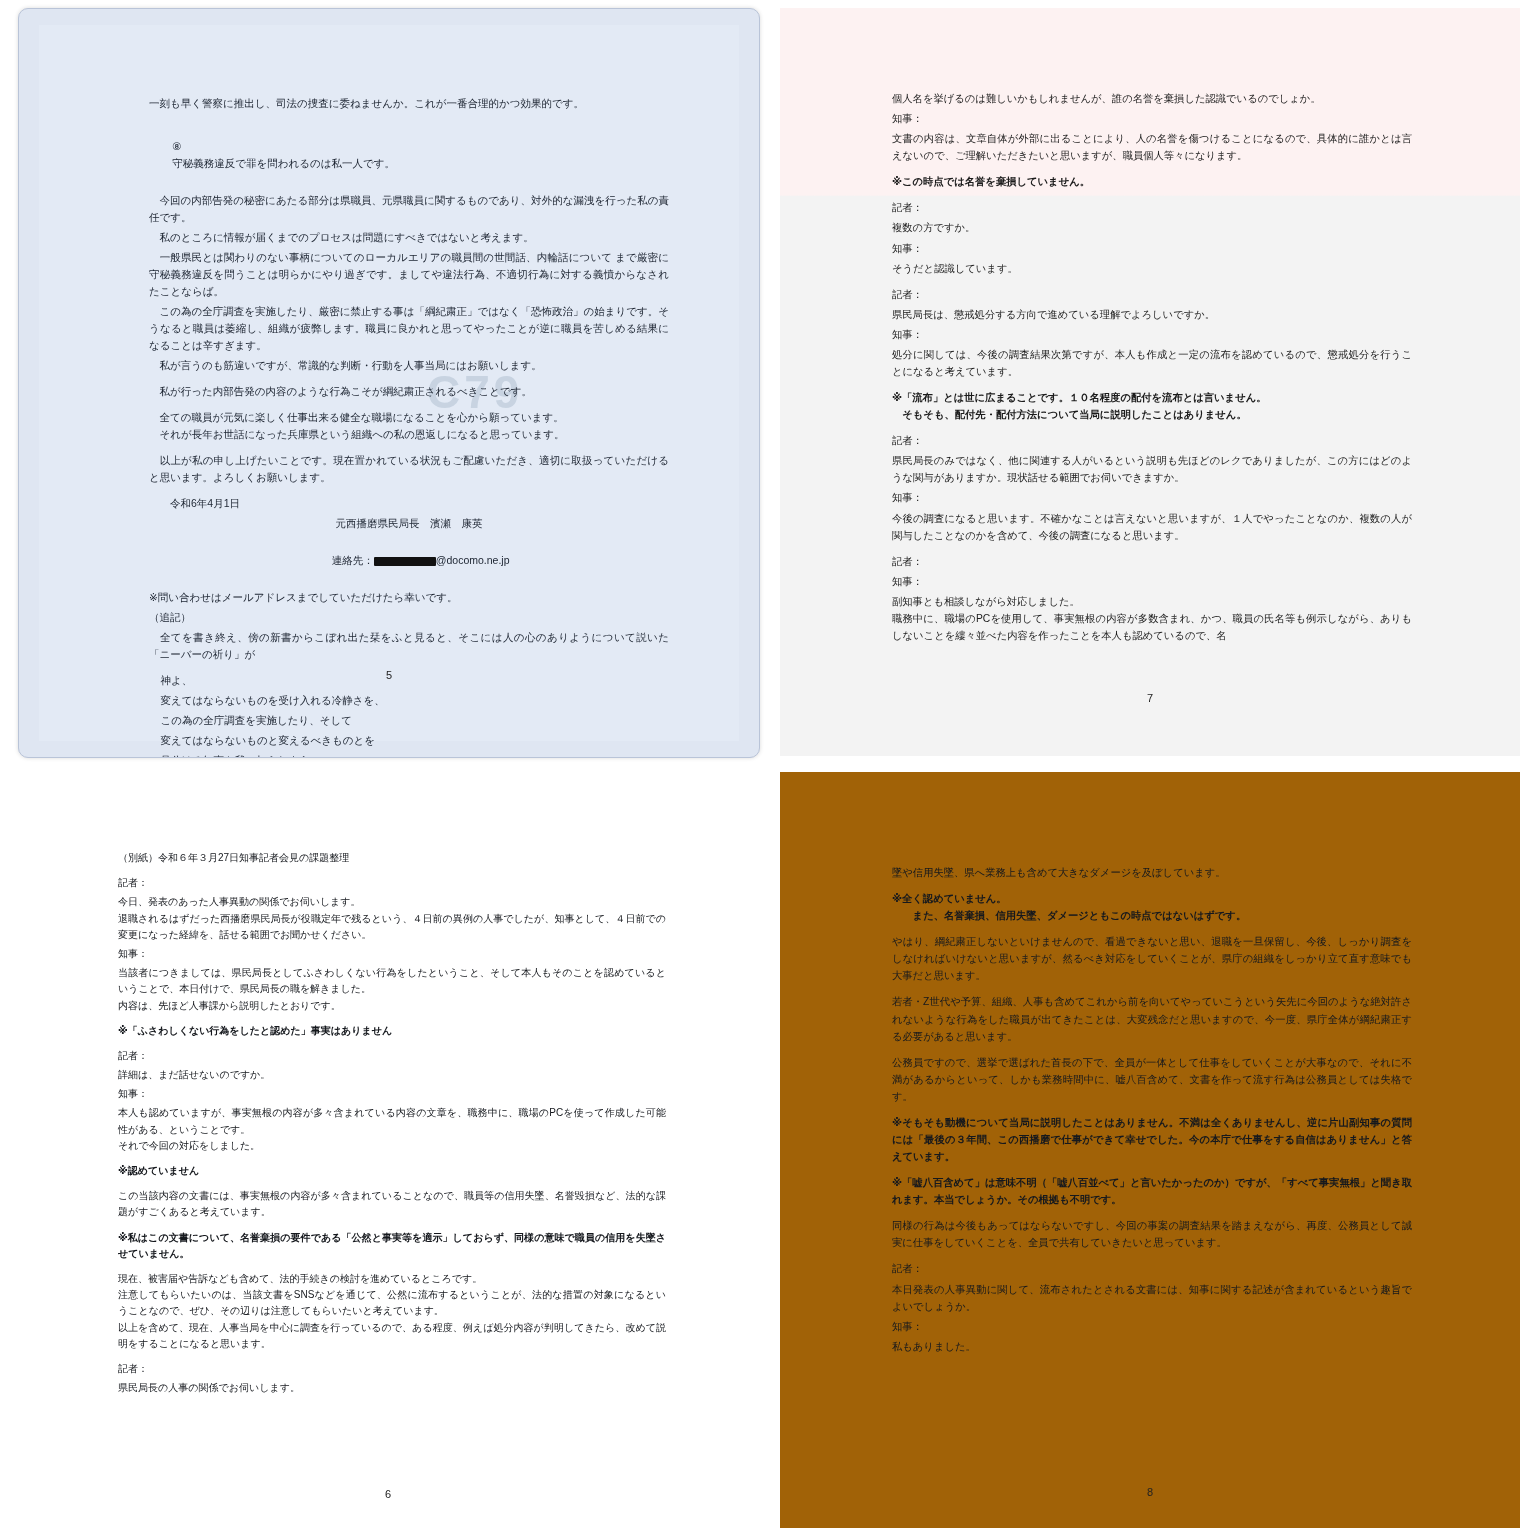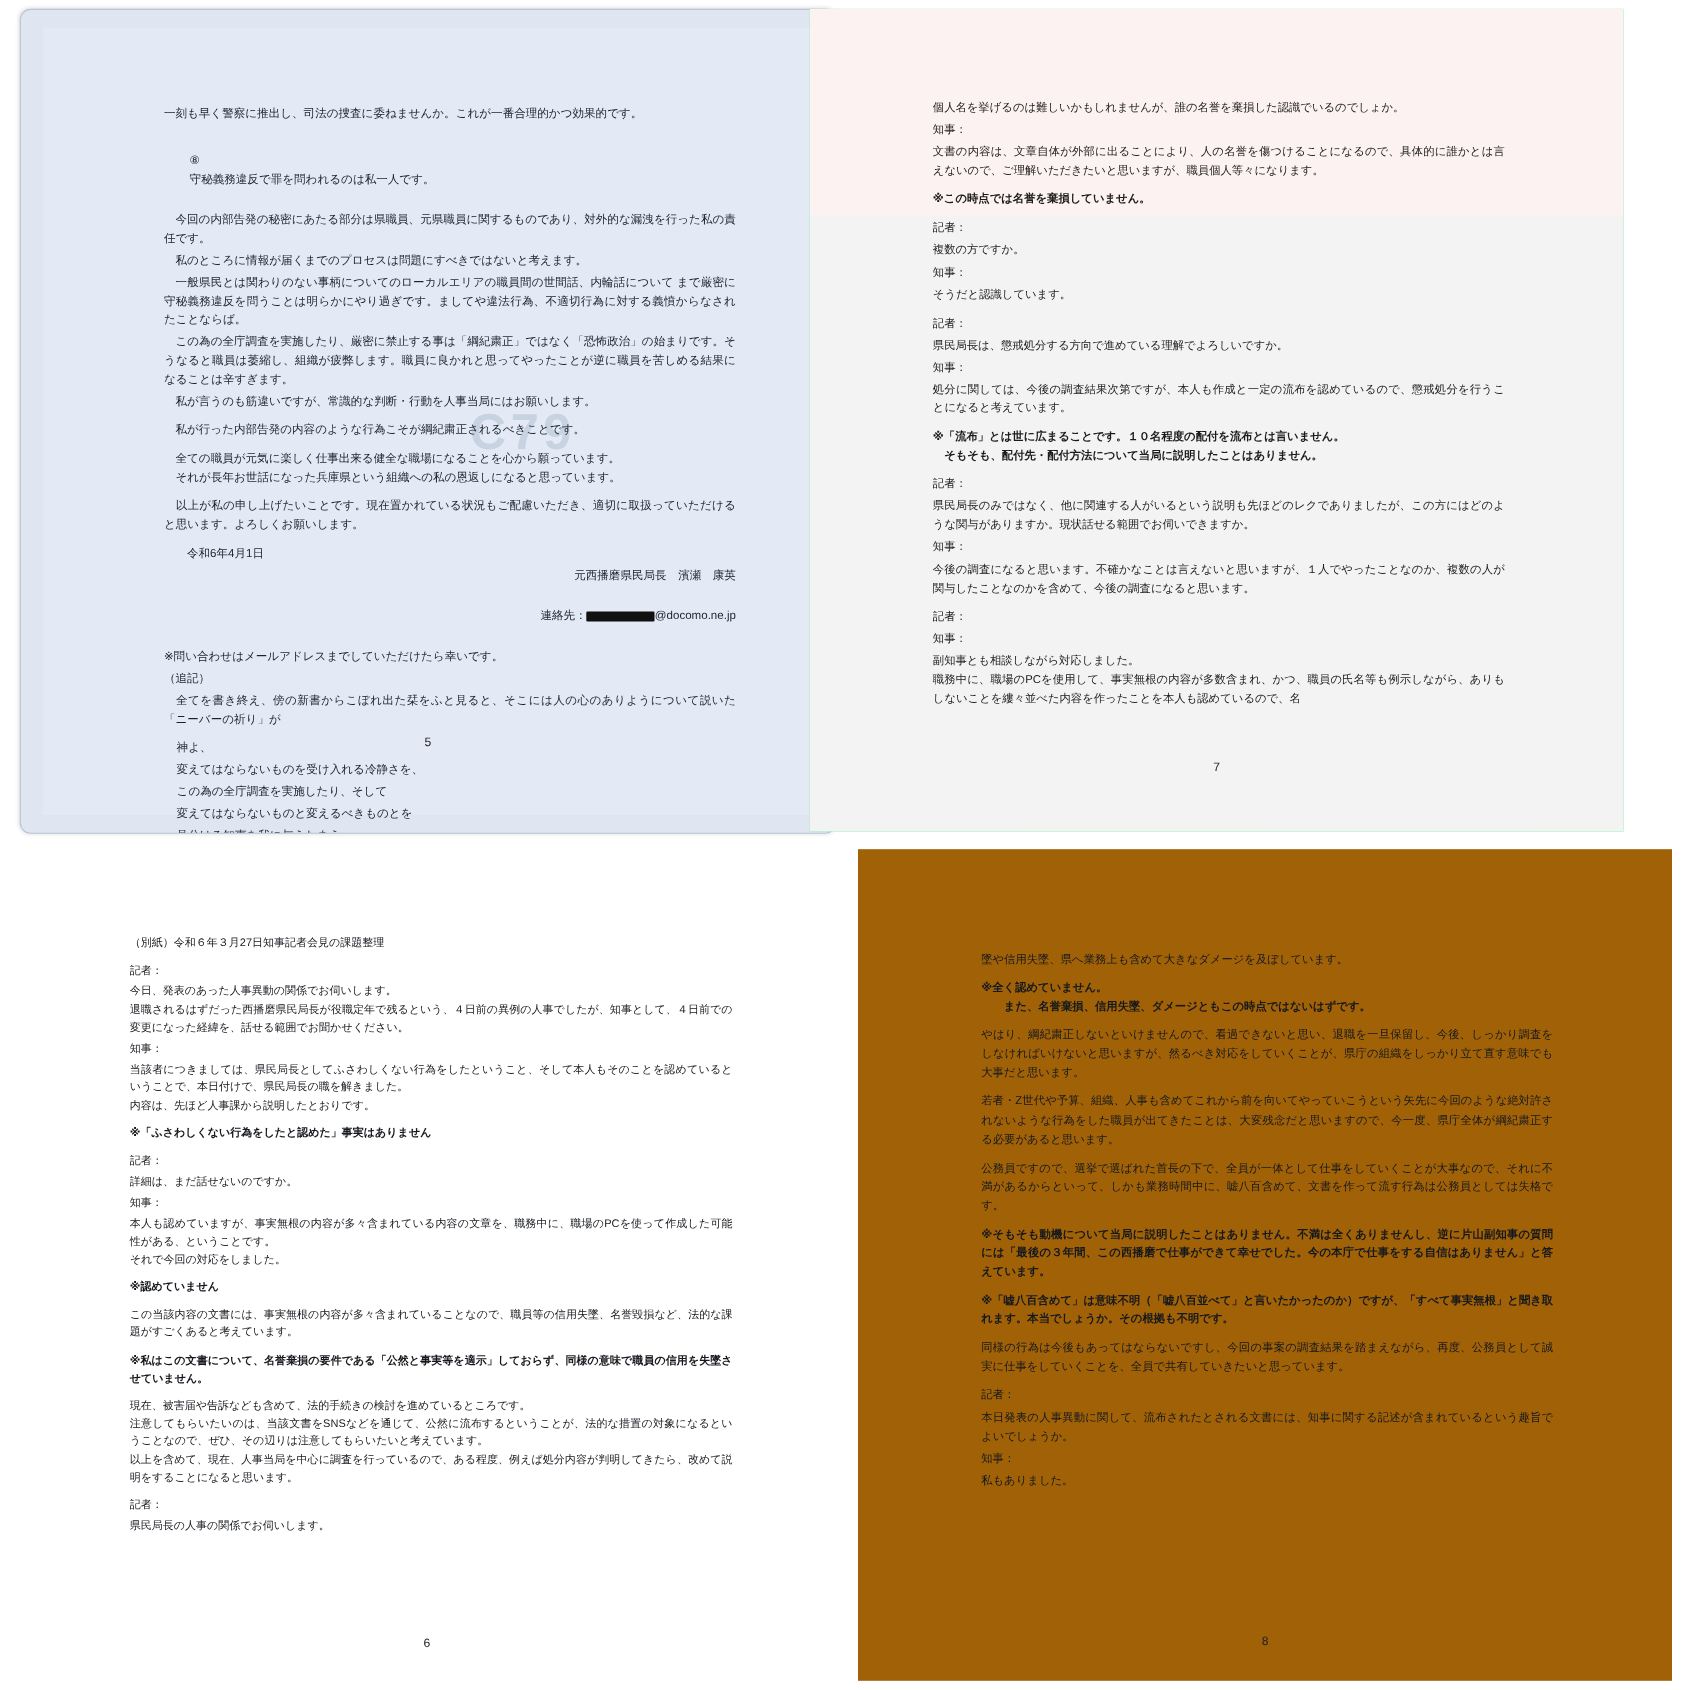--- a/index.html
+++ b/index.html
@@ -5,38 +5,38 @@
   html,body{margin:0;padding:0;background:#ffffff;}
   body{width:1536px;height:1536px;font-family:"Liberation Sans","DejaVu Sans",sans-serif;}
   .sheet{position:absolute;overflow:hidden;}
 
   
   #page5{left:18px;top:8px;width:740px;height:748px;background:#dfe6f2;border:1px solid #b9c4d8;border-radius:10px;box-shadow:0 0 4px rgba(0,0,0,.15);}
   #page5 .inner{position:absolute;left:20px;top:16px;width:700px;height:716px;background:#e3eaf5;}
   #page5 .body{position:absolute;left:110px;top:70px;width:520px;color:#1b2330;font-size:10.5px;line-height:1.62;}
 
   
-  #page7{left:736px;top:8px;width:740px;height:748px;background:#86efac;}
+  #page7{left:780px;top:8px;width:740px;height:748px;background:#0ea5e9;}
   #page7 .band{position:absolute;left:0;top:0;width:100%;height:100%;background:linear-gradient(180deg,#fdf2f2 0%,#fdf2f2 25%,#f3f3f3 25.2%,#f3f3f3 100%);}
   #page7 .body{position:absolute;left:112px;top:82px;width:520px;color:#1b1b1b;font-size:10.3px;line-height:1.66;}
 
   
   #page6{left:18px;top:772px;width:740px;height:756px;background:#ffffff;}
   #page6 .body{position:absolute;left:100px;top:78px;width:548px;color:#15181d;font-size:10px;line-height:1.62;}
 
   
   #page8{left:780px;top:772px;width:740px;height:756px;background:#a16207;}
   #page8 .body{position:absolute;left:112px;top:92px;width:520px;color:#15181d;font-size:10.3px;line-height:1.66;}
 
   .p{margin:0 0 9px 0;white-space:pre-wrap;text-align:justify;}
   .p.tight{margin-bottom:3px;}
   .ul{}
   .ind2{padding-left:1.1em;}
   .note{font-weight:bold;}
-  .right{text-align:right;}
+  .right{text-align:center;}
   .pageno{position:absolute;width:100%;text-align:center;font-size:11px;color:#222;}
   #page5 .pageno{bottom:60px;}
   #page7 .pageno{bottom:52px;}
   #page6 .pageno{bottom:28px;}
   #page8 .pageno{bottom:30px;}
   .redact{display:inline-block;background:#111;color:transparent;width:62px;height:9px;vertical-align:middle;border-radius:1px;}
   .wm{position:absolute;font-size:46px;color:rgba(150,170,190,.35);font-weight:bold;letter-spacing:4px;}
 </style>
 </head>
 <body>

